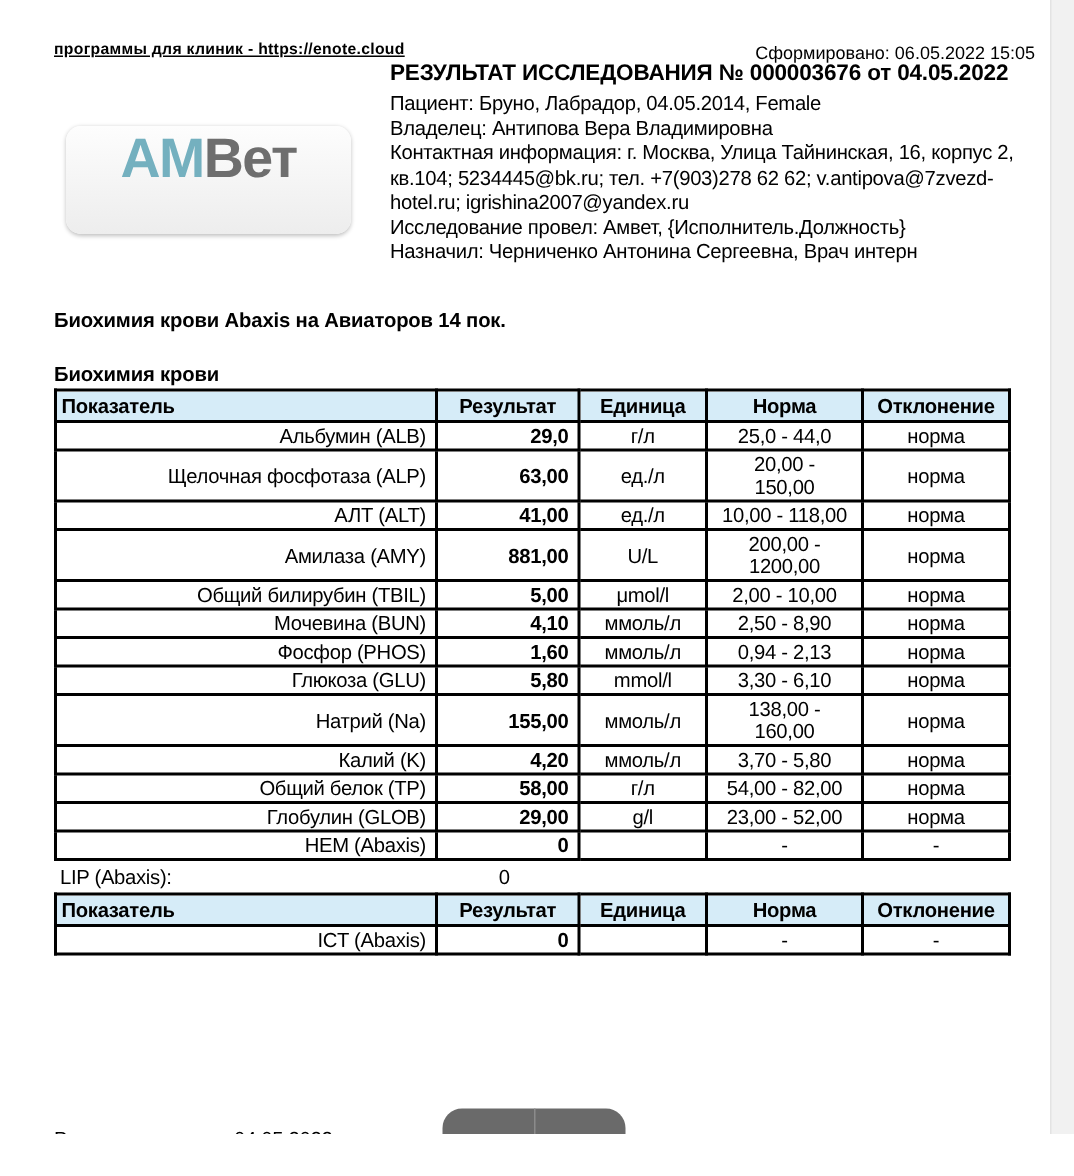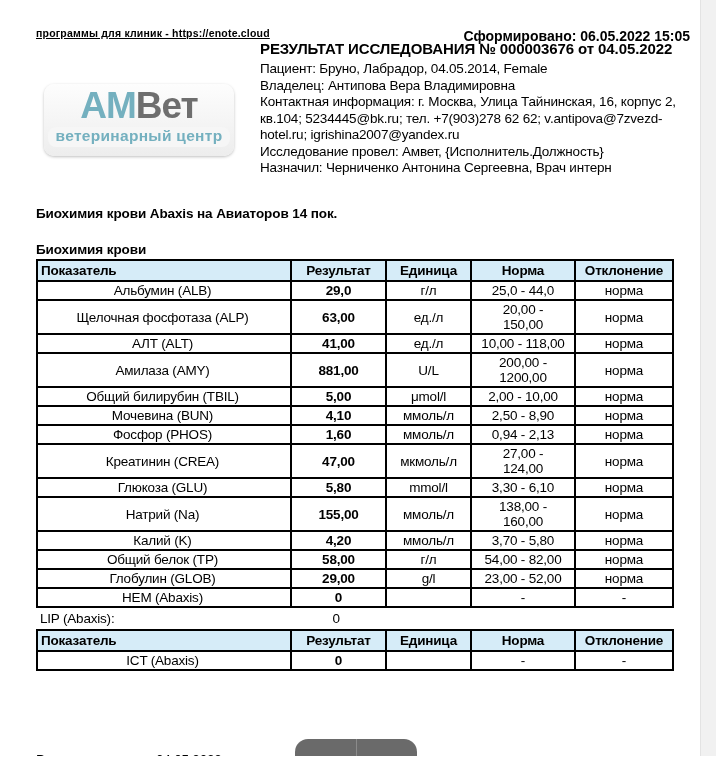--- a/index.html
+++ b/index.html
@@ -28,23 +28,22 @@
     left: 36px; top: 27px;
     font-size: 10.5px;
     font-weight: 700;
     letter-spacing: 0.2px;
     color: #000;
     text-decoration: underline;
   }
   .generated {
     position: absolute;
     right: 26px; top: 28px;
-    font-size: 14px;
+    font-size: 12px;
     color: #000;
-    font-weight: bold;
   }
   
   .logo {
     position: absolute;
     left: 44px; top: 84px;
     width: 190px; height: 72px;
     background: linear-gradient(180deg, #fdfdfd, #ededed);
     border-radius: 10px;
     box-shadow: 0 1px 3px rgba(0,0,0,0.25);
     text-align: center;
@@ -126,22 +125,22 @@
     letter-spacing: -0.2px;
     overflow: hidden;
   }
   table.results th {
     background: #d6ecf8;
     font-weight: 700;
     text-align: center;
     padding: 2px 2px;
   }
   table.results th:first-child { text-align: left; padding-left: 3px; }
-  table.results td.col-name { text-align: center; padding-left: 3px; }
-  table.results td.col-result { font-weight: 700; }
+  table.results td.col-name { text-align: right; padding-left: 3px; }
+  table.results td.col-result { font-weight: 700; text-align: right; }
   table.results td.col-norm { padding: 1px 9px; }
   .lip-line {
     display: flex;
     font-size: 13.5px;
     line-height: 17px;
     padding: 2px 0 2px 4px;
     letter-spacing: -0.2px;
   }
   .lip-line .lip-value { margin-left: 218px; }
   .received {
@@ -171,23 +170,20 @@
 <body>
 
 <div class="page">
 
   <a class="top-link" href="#">программы для клиник - https://enote.cloud</a>
   <div class="generated">Сформировано: 06.05.2022 15:05</div>
 
   <div class="logo">
     <div class="logo-title">
       <span class="teal">АМ</span><span class="gray">Вет</span>
-    </div>
-    <div>
-      <span class="logo-sub">ветеринарный центр</span>
     </div>
   </div>
 
   <div class="report-head">
     <div class="report-title">РЕЗУЛЬТАТ ИССЛЕДОВАНИЯ № 000003676 от 04.05.2022</div>
     <div class="info-line">Пациент: Бруно, Лабрадор, 04.05.2014, Female</div>
     <div class="info-line">Владелец: Антипова Вера Владимировна</div>
     <div class="info-line">Контактная информация: г. Москва, Улица Тайнинская, 16, корпус 2, кв.104; 5234445@bk.ru; тел. +7(903)278 62 62; v.antipova@7zvezd-hotel.ru; igrishina2007@yandex.ru</div>
     <div class="info-line">Исследование провел: Амвет, {Исполнитель.Должность}</div>
     <div class="info-line">Назначил: Черниченко Антонина Сергеевна, Врач интерн</div>
@@ -259,27 +255,20 @@
             <td class="col-deviation">норма</td>
           </tr>
           <tr>
             <td class="col-name">Фосфор (PHOS)</td>
             <td class="col-result">1,60</td>
             <td class="col-unit">ммоль/л</td>
             <td class="col-norm">0,94 - 2,13</td>
             <td class="col-deviation">норма</td>
           </tr>
           <tr>
-            <td class="col-name">Креатинин (CREA)</td>
-            <td class="col-result">47,00</td>
-            <td class="col-unit">мкмоль/л</td>
-            <td class="col-norm">27,00 - 124,00</td>
-            <td class="col-deviation">норма</td>
-          </tr>
-          <tr>
             <td class="col-name">Глюкоза (GLU)</td>
             <td class="col-result">5,80</td>
             <td class="col-unit">mmol/l</td>
             <td class="col-norm">3,30 - 6,10</td>
             <td class="col-deviation">норма</td>
           </tr>
           <tr>
             <td class="col-name">Натрий (Na)</td>
             <td class="col-result">155,00</td>
             <td class="col-unit">ммоль/л</td>

